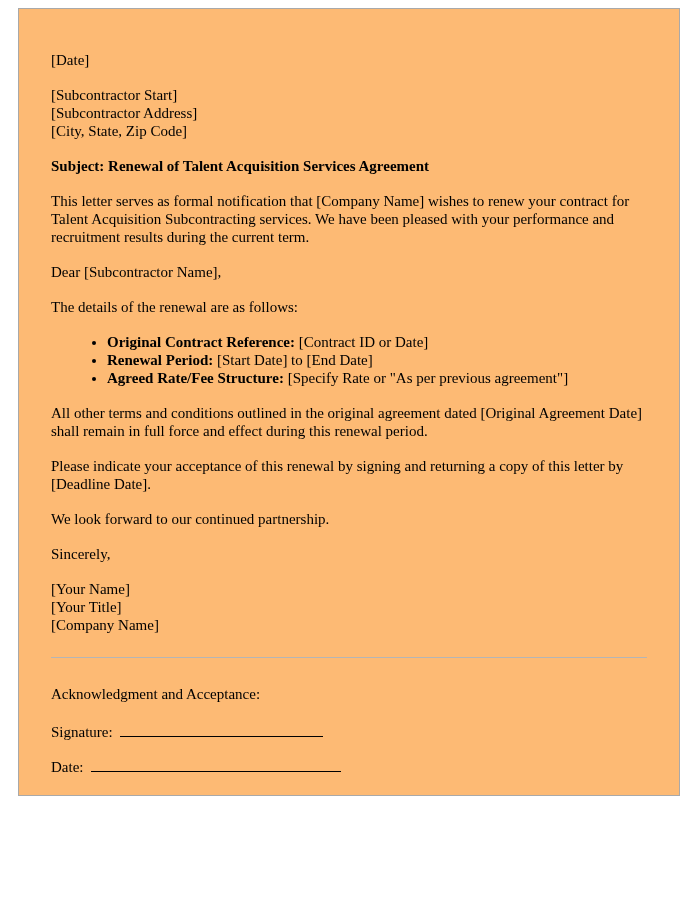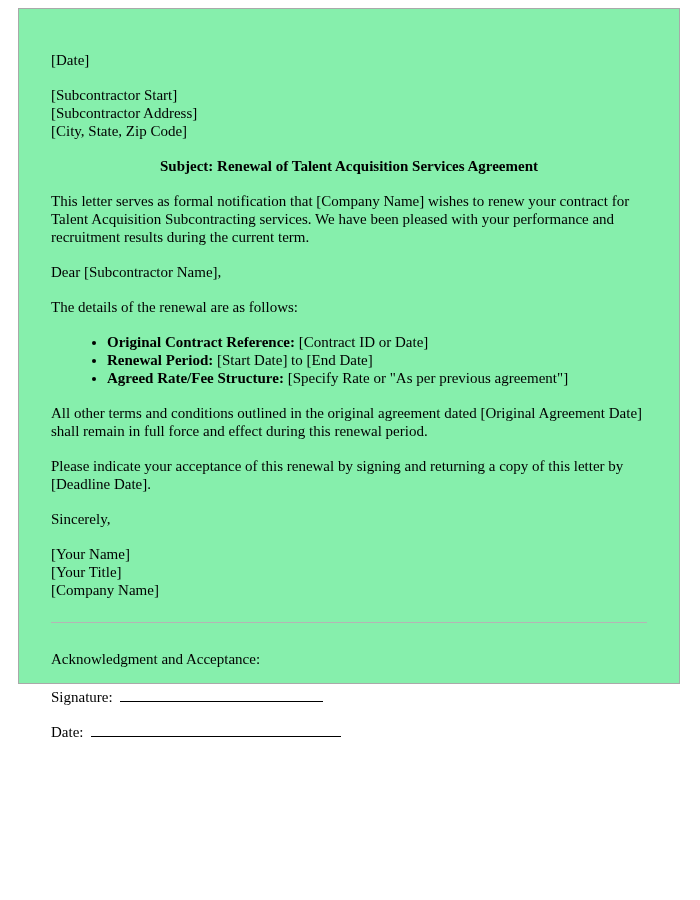--- a/index.html
+++ b/index.html
@@ -8,33 +8,33 @@
     background: #ffffff;
     width: 700px;
     height: 900px;
     font-family: "Liberation Serif", serif;
   }
   .page {
     position: absolute;
     left: 18px;
     top: 8px;
     width: 662px;
-    height: 676px;
+    height: 788px;
     border: 1px solid #a9a9a9;
-    background: #86efac;
+    background: #fdba74;
     box-sizing: border-box;
   }
   .content {
     padding: 42px 32px 0 32px;
     font-size: 15px;
     line-height: 18px;
     color: #000000;
   }
   p { margin: 0 0 17px 0; }
-  .subject { font-weight: bold; text-align: center; }
+  .subject { font-weight: bold; }
   ul.details {
     margin: 0 0 17px 0;
     padding: 0 0 0 56px;
     list-style: disc;
   }
   ul.details li { margin: 0 0 0 0; }
   ul.details li b { font-weight: bold; }
   .separator {
     border: none;
     border-top: 1px solid #b5b5b5;
@@ -78,20 +78,21 @@
     <ul class="details">
       <li><b>Original Contract Reference:</b><span> [Contract ID or Date]</span></li>
       <li><b>Renewal Period:</b><span> [Start Date] to [End Date]</span></li>
       <li><b>Agreed Rate/Fee Structure:</b><span> [Specify Rate or "As per previous agreement"]</span></li>
     </ul>
 
     <p>All other terms and conditions outlined in the original agreement dated [Original Agreement Date] shall remain in full force and effect during this renewal period.</p>
 
     <p>Please indicate your acceptance of this renewal by signing and returning a copy of this letter by [Deadline Date].</p>
 
+    <p>We look forward to our continued partnership.</p>
 
     <p>Sincerely,</p>
 
     <p class="sender-block">
       <span>[Your Name]</span><br>
       <span>[Your Title]</span><br>
       <span>[Company Name]</span>
     </p>
 
     <hr class="separator">

